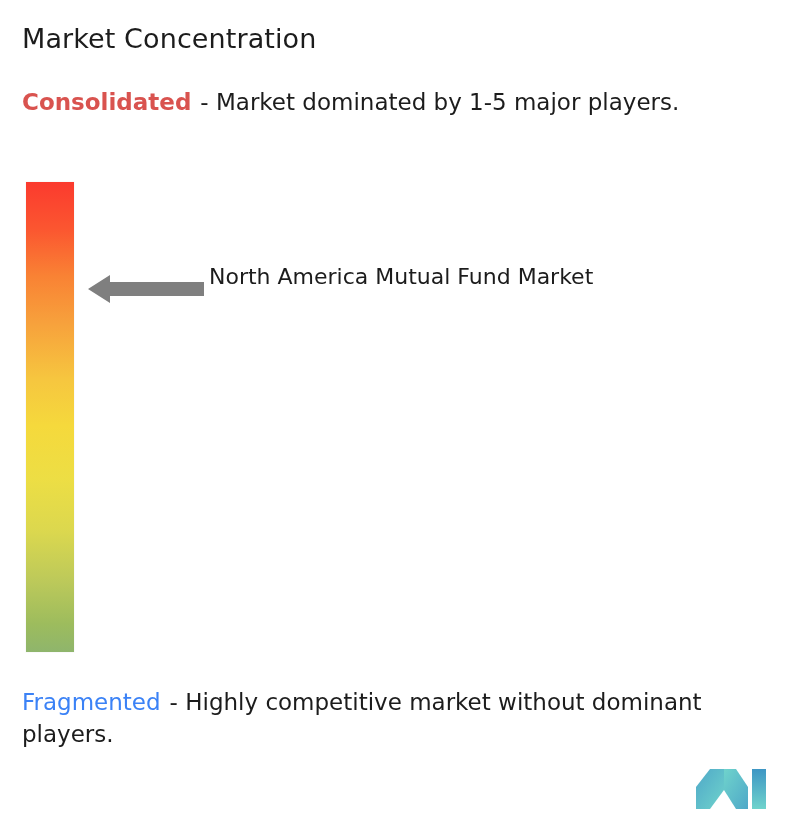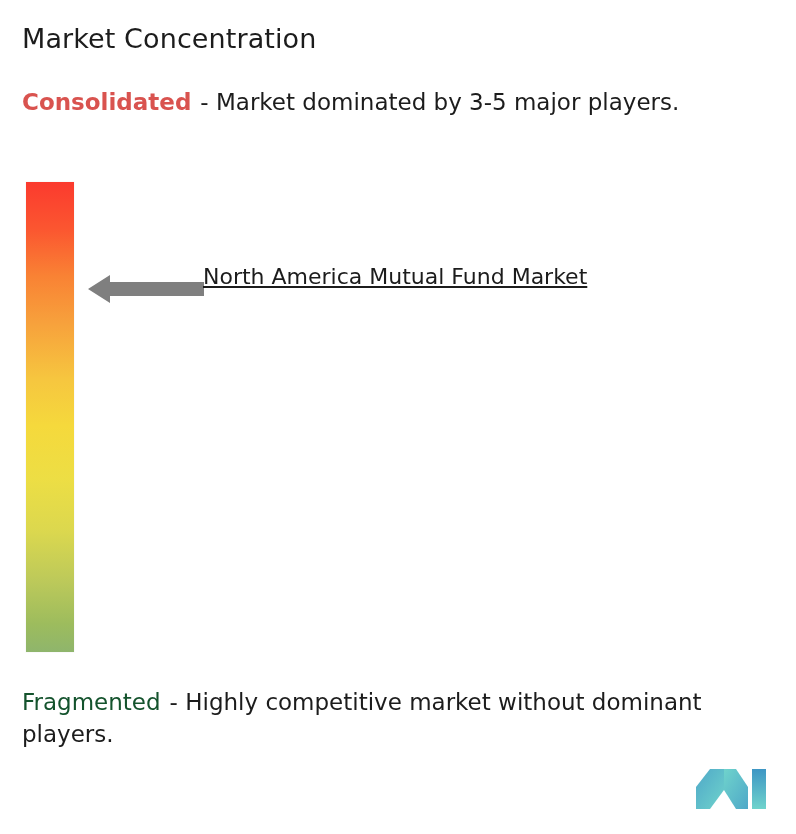--- a/index.html
+++ b/index.html
@@ -101,27 +101,26 @@
     width: 116px;
     height: 34px;
   }
   .arrow-callout svg {
     display: block;
   }
 
   
   .arrow-label {
     position: absolute;
-    left: 203px;
+    left: 209px;
     top: 259px;
     width: 420px;
     font-size: 22px;
     line-height: 35px;
     color: #1c1c1c;
-    text-decoration: underline;
   }
 
   
   .footer-divider {
     position: absolute;
     left: 0;
     top: 767px;
     width: 796px;
     height: 1px;
     background: transparent;
@@ -147,35 +146,35 @@
   }
 </style>
 </head>
 <body>
 
 <div class="infographic">
 
   <div class="chart-title">Market Concentration</div>
 
   <div class="caption-top">
-    <span class="kw-consolidated" style="color: rgb(217, 83, 79); font-weight: bold;">Consolidated</span><span class="kw-gap"></span><span>- Market dominated by 3-5 major players.</span>
+    <span class="kw-consolidated" style="color: rgb(217, 83, 79); font-weight: bold;">Consolidated</span><span class="kw-gap"></span><span>- Market dominated by 1-5 major players.</span>
   </div>
 
   <div class="gradient-bar"></div>
 
   <div class="arrow-callout">
     <svg width="116" height="34" viewBox="0 0 116 34" xmlns="http://www.w3.org/2000/svg">
       <polygon points="0,17 22,3 22,10 116,10 116,24 22,24 22,31" fill="#7F7F7F"></polygon>
     </svg>
   </div>
 
   <div class="arrow-label">North America Mutual Fund Market</div>
 
   <div class="caption-bottom">
-    <span class="kw-fragmented" style="color: #14532d;">Fragmented</span><span class="kw-gap"></span><span>- Highly competitive market without dominant players.</span>
+    <span class="kw-fragmented" style="color: #3b82f6;">Fragmented</span><span class="kw-gap"></span><span>- Highly competitive market without dominant players.</span>
   </div>
 
   <div class="footer-divider"></div>
 
 
   <div class="brand-logo">
     <svg width="76" height="44" viewBox="0 0 76 44" xmlns="http://www.w3.org/2000/svg">
       <defs>
         <linearGradient id="miGradA" x1="0" y1="0" x2="1" y2="1">
           <stop offset="0%" stop-color="#4FA8C8"></stop>

